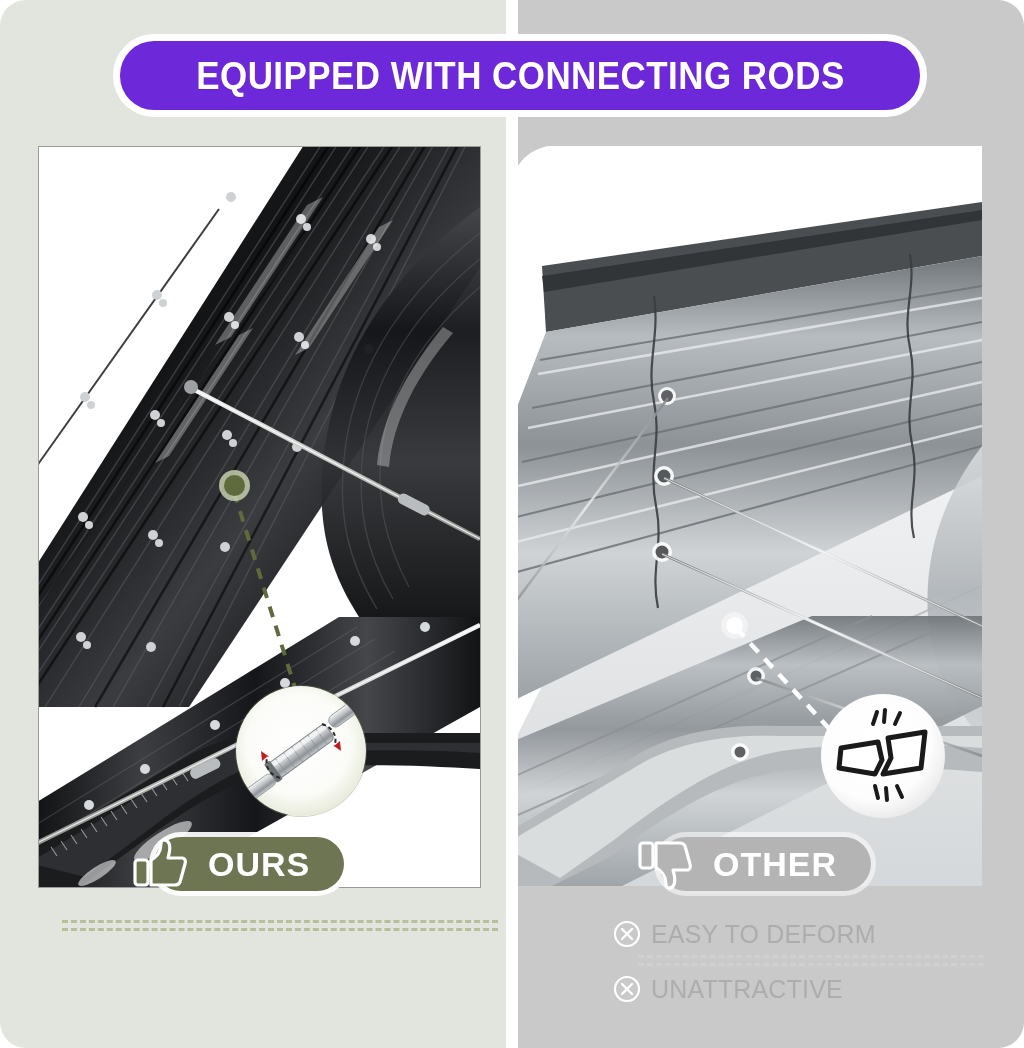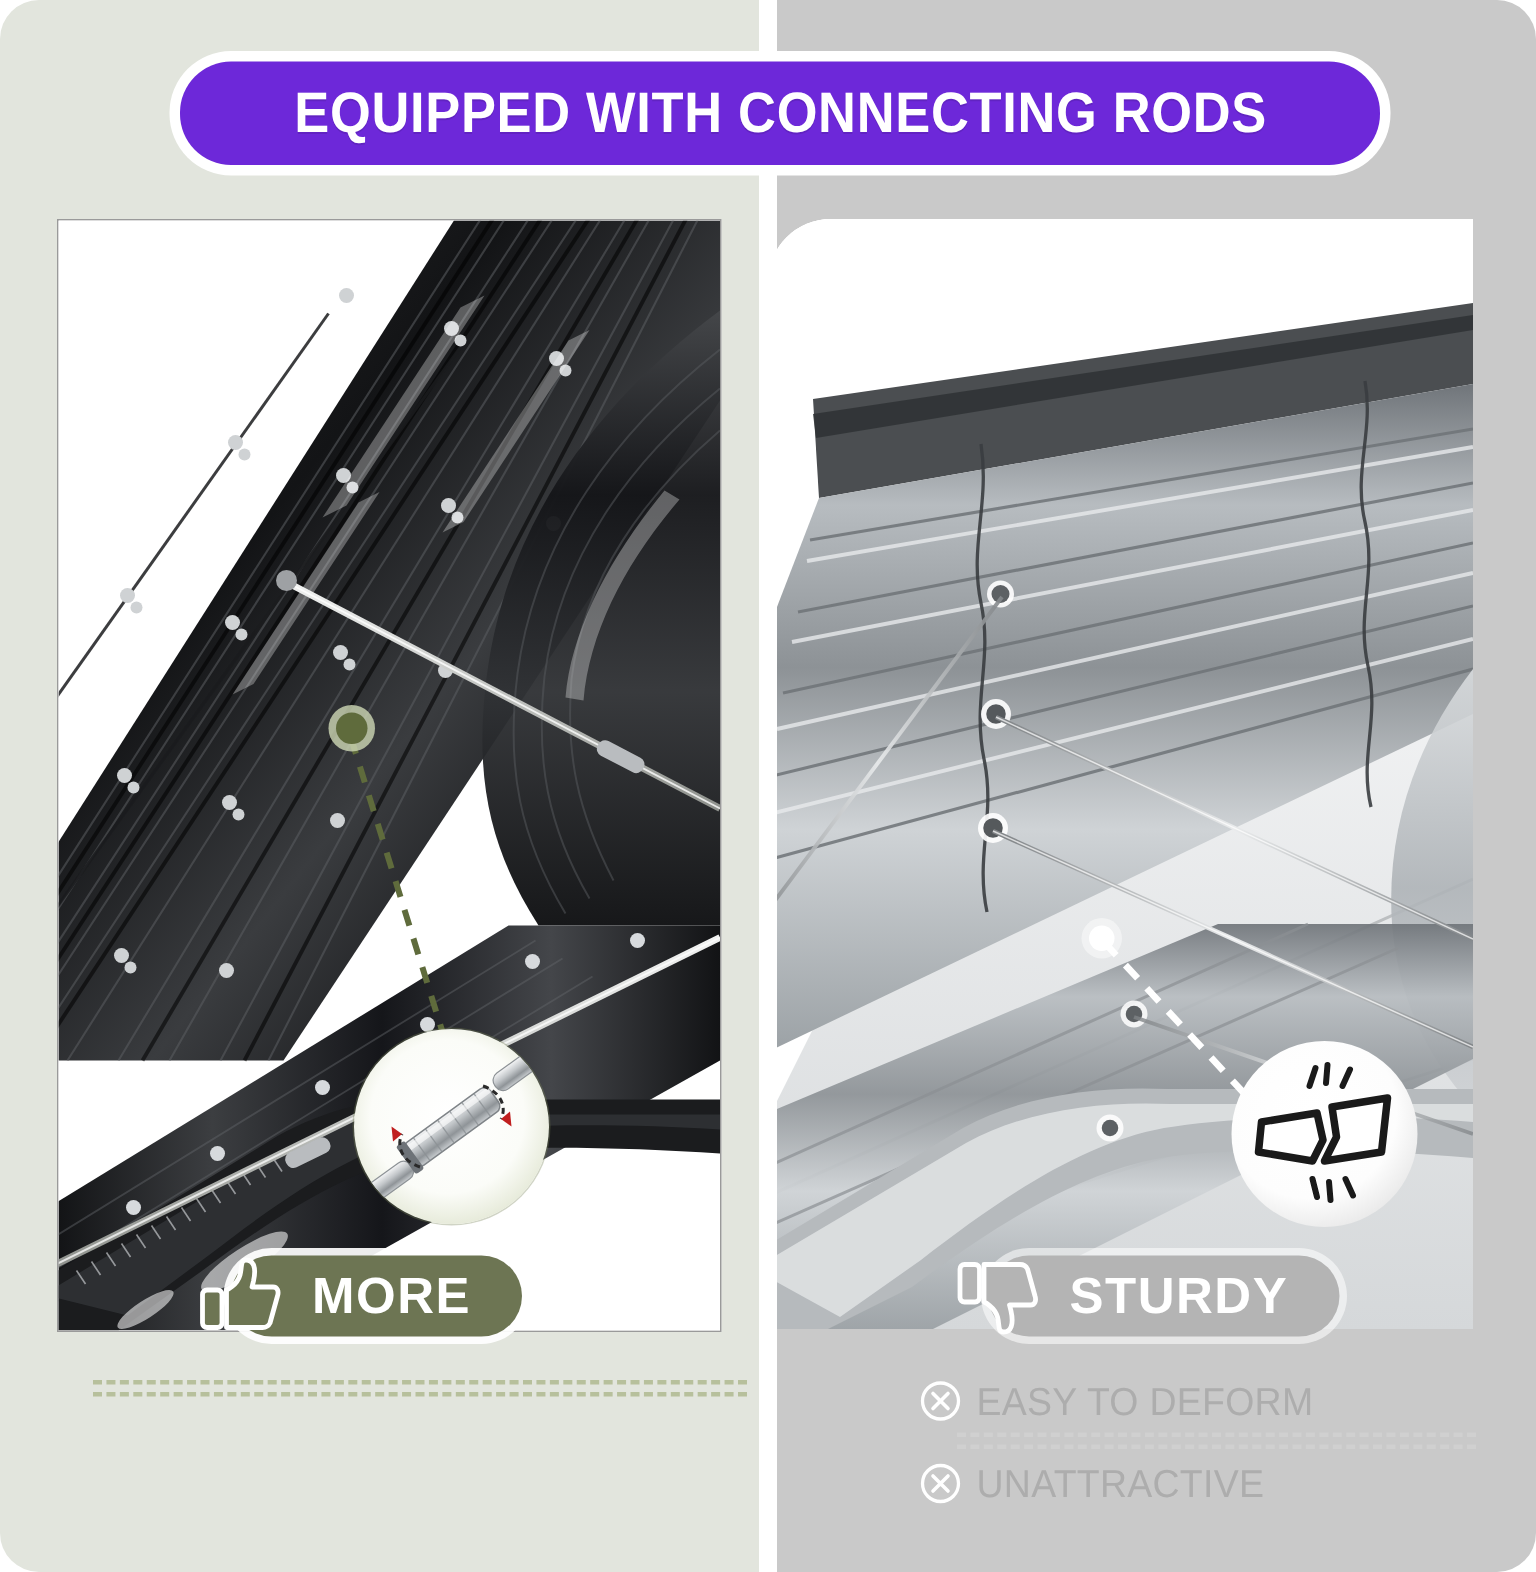--- a/index.html
+++ b/index.html
@@ -438,34 +438,34 @@
   <div class="badge badge-ours">
     <div class="thumb">
       <svg viewBox="0 0 56 56">
         <g fill="#6d7553" stroke="#ffffff" stroke-width="3.2" stroke-linejoin="round">
           <rect x="3" y="24" width="13" height="25" rx="3"></rect>
           <path d="M19 49 L19 24 C19 24 26 21 28 14 C29.5 8.5 28 4 32 4 C37 4 39 9 37 18
                    L36 22 L50 22 C53 22 54 25 53 28 L48 46 C47 48 45 49 43 49 Z"></path>
         </g>
       </svg>
     </div>
-    <div class="pill pill-ours">MORE</div>
+    <div class="pill pill-ours">OURS</div>
   </div>
 
   <div class="badge badge-other">
     <div class="thumb">
       <svg viewBox="0 0 56 56">
         <g fill="#b4b4b4" stroke="#ffffff" stroke-width="3.2" stroke-linejoin="round">
           <rect x="3" y="7" width="13" height="25" rx="3"></rect>
           <path d="M19 7 L19 32 C19 32 26 35 28 42 C29.5 47.5 28 52 32 52 C37 52 39 47 37 38
                    L36 34 L50 34 C53 34 54 31 53 28 L48 10 C47 8 45 7 43 7 Z"></path>
         </g>
       </svg>
     </div>
-    <div class="pill pill-other">STURDY</div>
+    <div class="pill pill-other">OTHER</div>
   </div>
 
   <div class="list list-left">
     <div class="sep"></div>
     <div class="sep"></div>
   </div>
 
   <div class="list list-right">
     <div class="row">
       <span class="ico">

